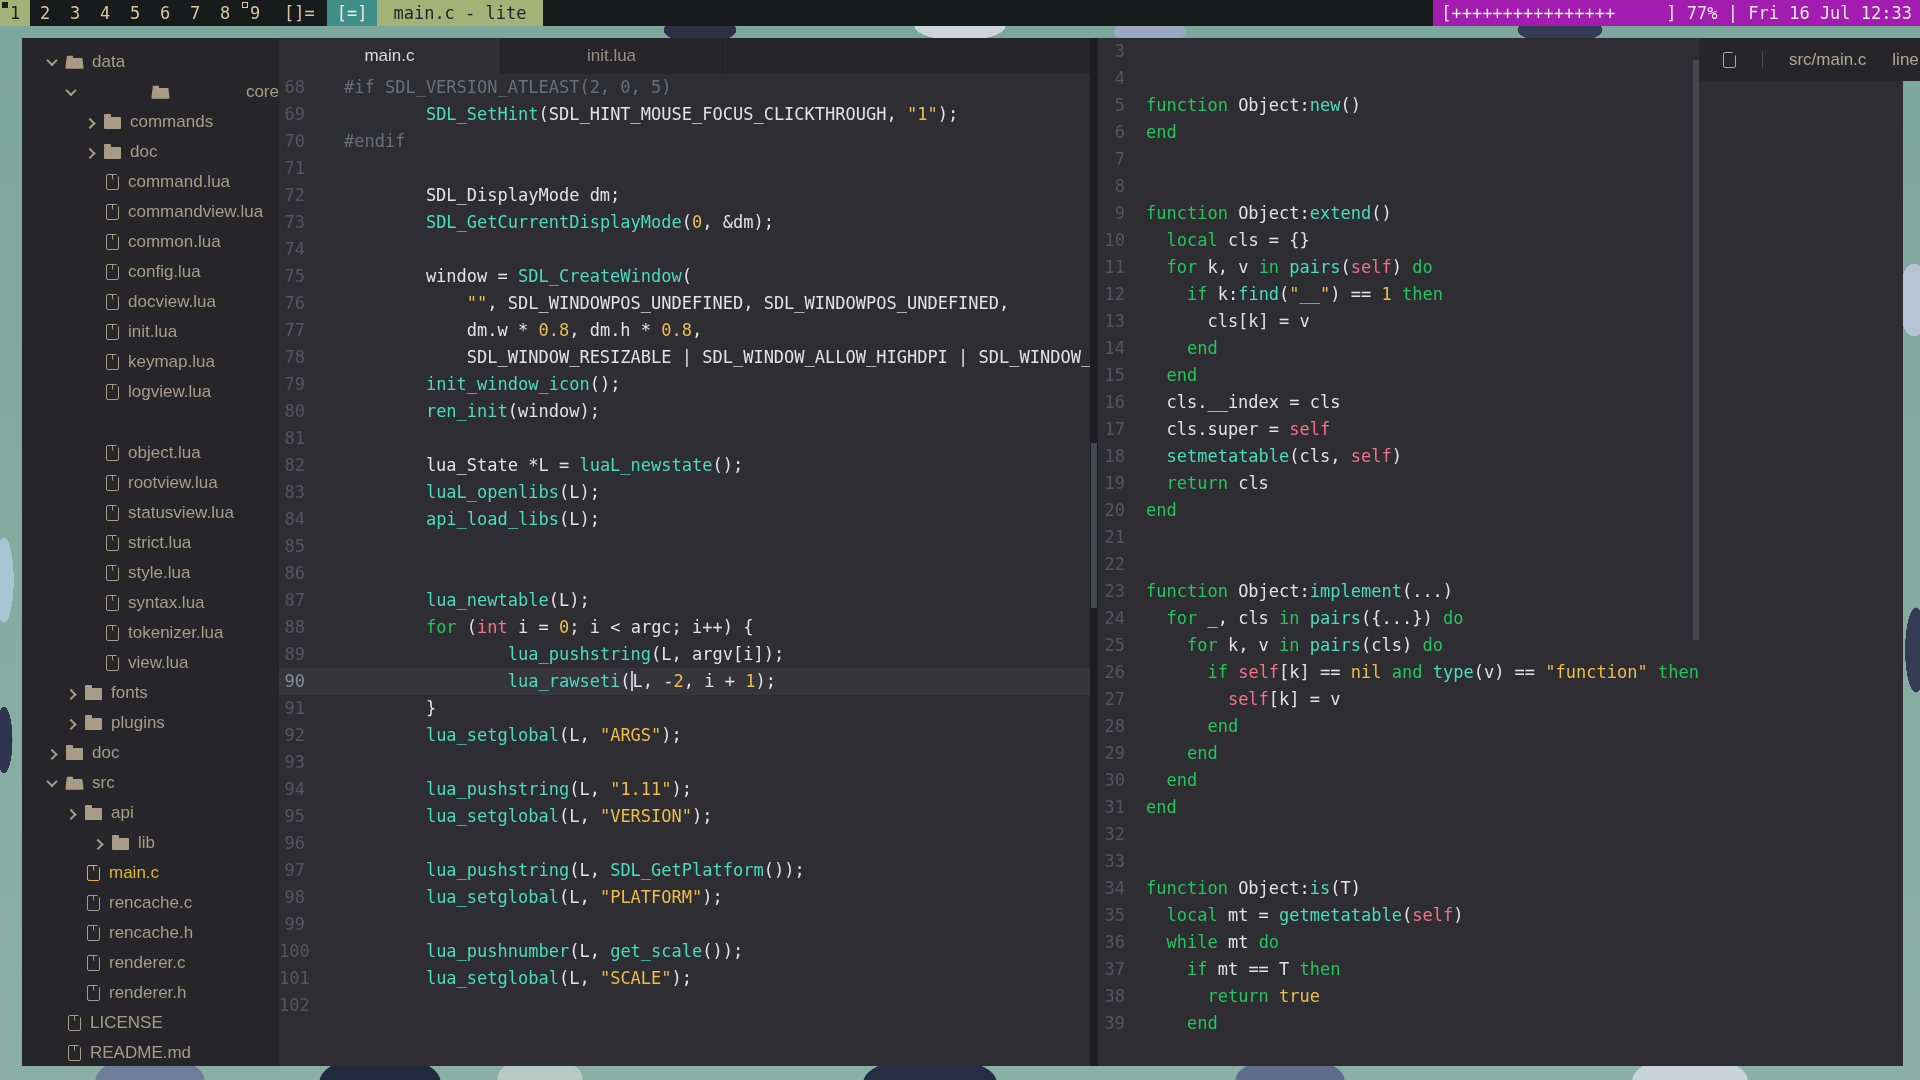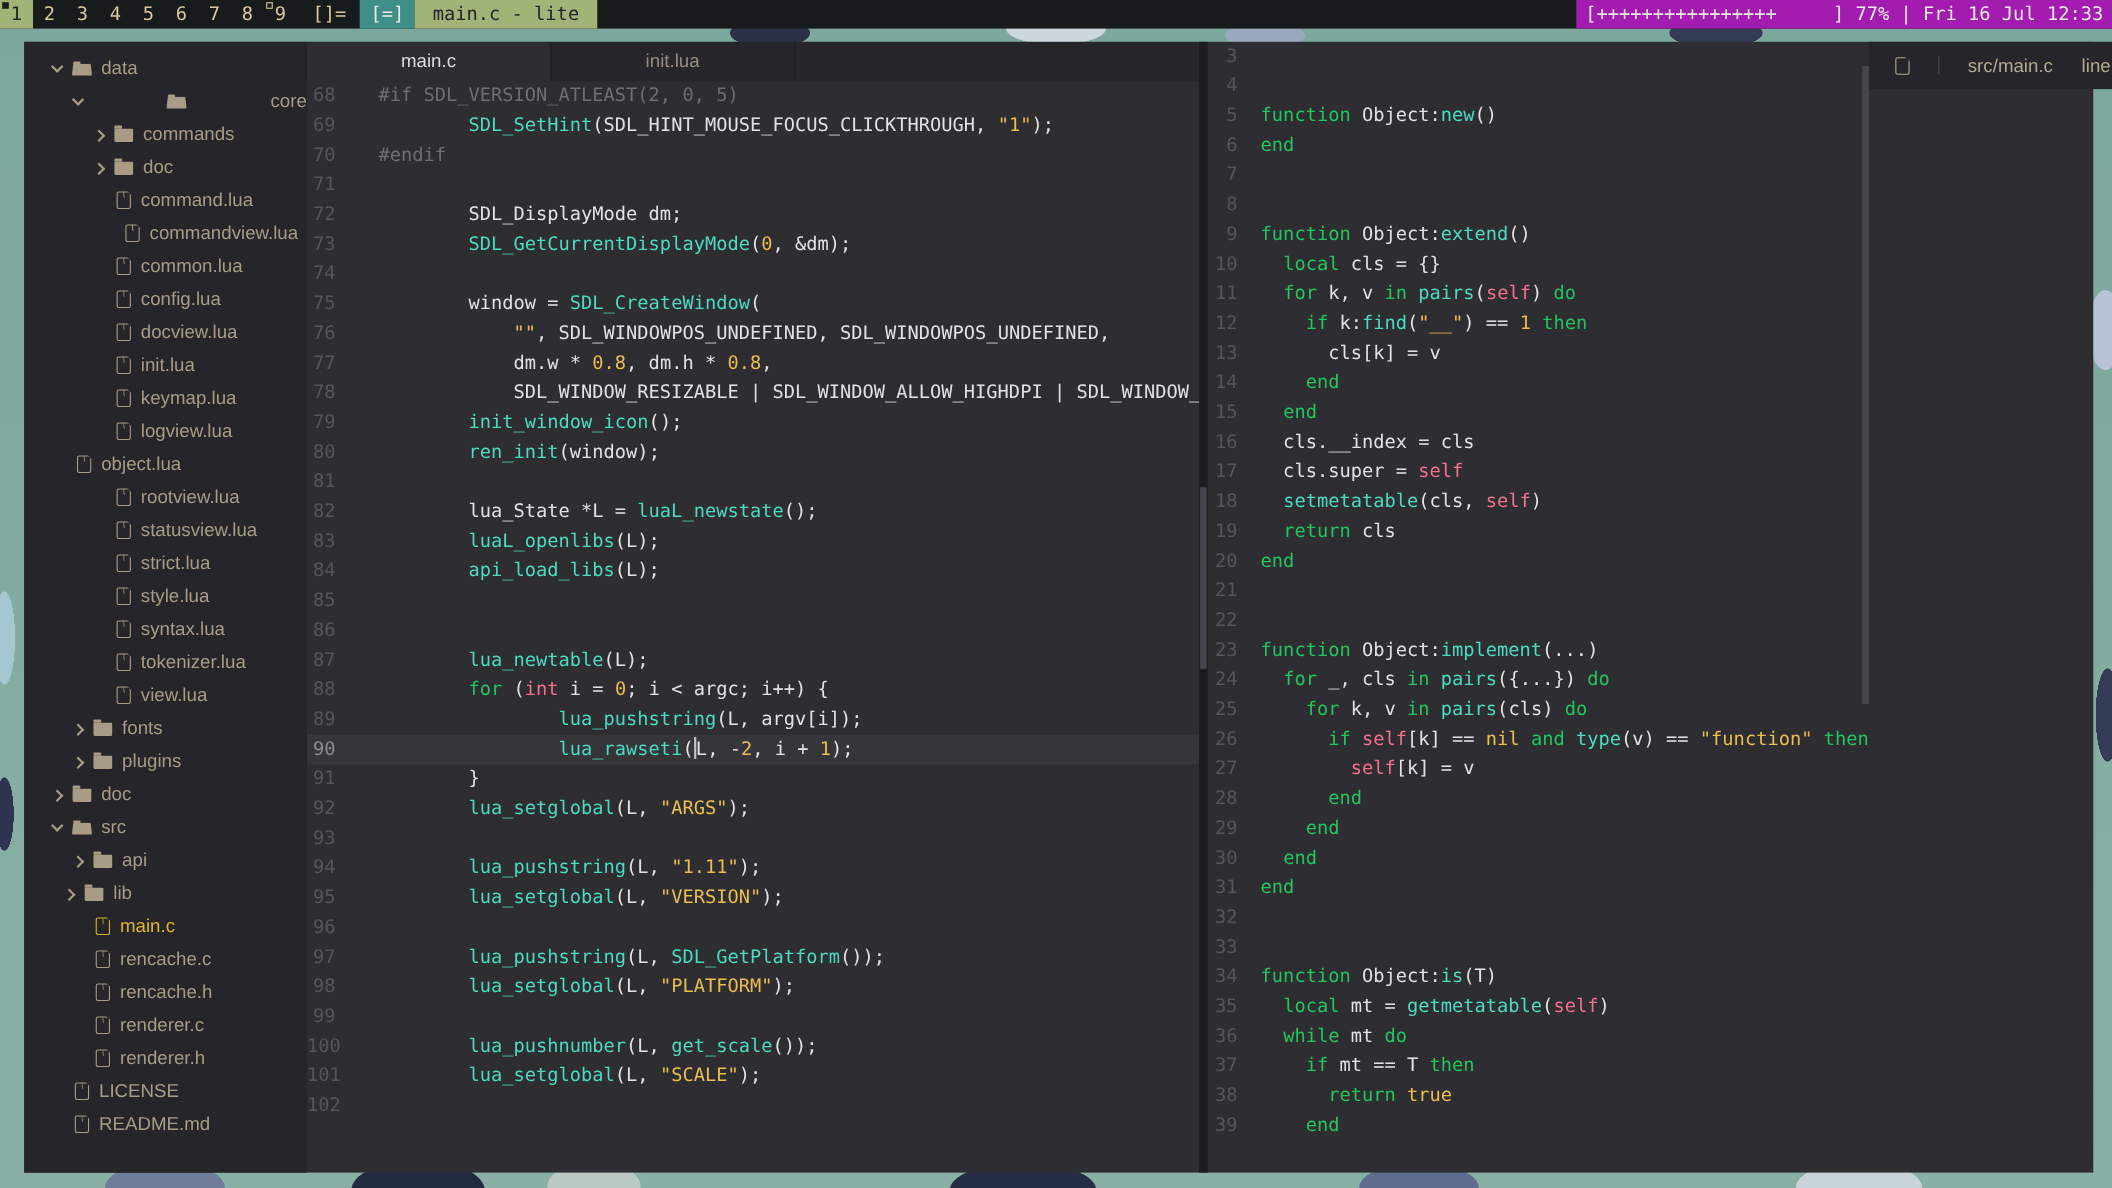--- a/index.html
+++ b/index.html
@@ -149,21 +149,21 @@
         <div class="trow" style="padding-left: 64px;">
           <span class="chev closed"></span>
           <span class="fold"></span>
           <span class="lbl">doc</span>
         </div>
         <div class="trow" style="padding-left: 64px;">
           <span style="width: 20px; flex: 0 0 auto;"></span>
           <span class="ficon"></span>
           <span class="lbl">command.lua</span>
         </div>
-        <div class="trow" style="padding-left: 64px; justify-content: center;">
+        <div class="trow" style="padding-left: 64px;">
           <span style="width: 20px; flex: 0 0 auto;"></span>
           <span class="ficon"></span>
           <span class="lbl">commandview.lua</span>
         </div>
         <div class="trow" style="padding-left: 64px;">
           <span style="width: 20px; flex: 0 0 auto;"></span>
           <span class="ficon"></span>
           <span class="lbl">common.lua</span>
         </div>
         <div class="trow" style="padding-left: 64px;">
@@ -184,21 +184,21 @@
         <div class="trow" style="padding-left: 64px;">
           <span style="width: 20px; flex: 0 0 auto;"></span>
           <span class="ficon"></span>
           <span class="lbl">keymap.lua</span>
         </div>
         <div class="trow" style="padding-left: 64px;">
           <span style="width: 20px; flex: 0 0 auto;"></span>
           <span class="ficon"></span>
           <span class="lbl">logview.lua</span>
         </div>
-        <div class="trow" style="padding-left: 28px;">
+        <div class="trow" style="padding-left: 64px; margin-top: 31px;">
           <span style="width: 20px; flex: 0 0 auto;"></span>
           <span class="ficon"></span>
           <span class="lbl">object.lua</span>
         </div>
         <div class="trow" style="padding-left: 64px;">
           <span style="width: 20px; flex: 0 0 auto;"></span>
           <span class="ficon"></span>
           <span class="lbl">rootview.lua</span>
         </div>
         <div class="trow" style="padding-left: 64px;">
@@ -249,21 +249,21 @@
         <div class="trow" style="padding-left: 26px;">
           <span class="chev open"></span>
           <span class="fold open"></span>
           <span class="lbl">src</span>
         </div>
         <div class="trow" style="padding-left: 45px;">
           <span class="chev closed"></span>
           <span class="fold"></span>
           <span class="lbl">api</span>
         </div>
-        <div class="trow" style="padding-left: 37px;">
+        <div class="trow" style="padding-left: 72px;">
           <span class="chev closed"></span>
           <span class="fold"></span>
           <span class="lbl">lib</span>
         </div>
         <div class="trow active" style="padding-left: 45px;">
           <span style="width: 20px; flex: 0 0 auto;"></span>
           <span class="ficon"></span>
           <span class="lbl">main.c</span>
         </div>
         <div class="trow" style="padding-left: 45px;">

